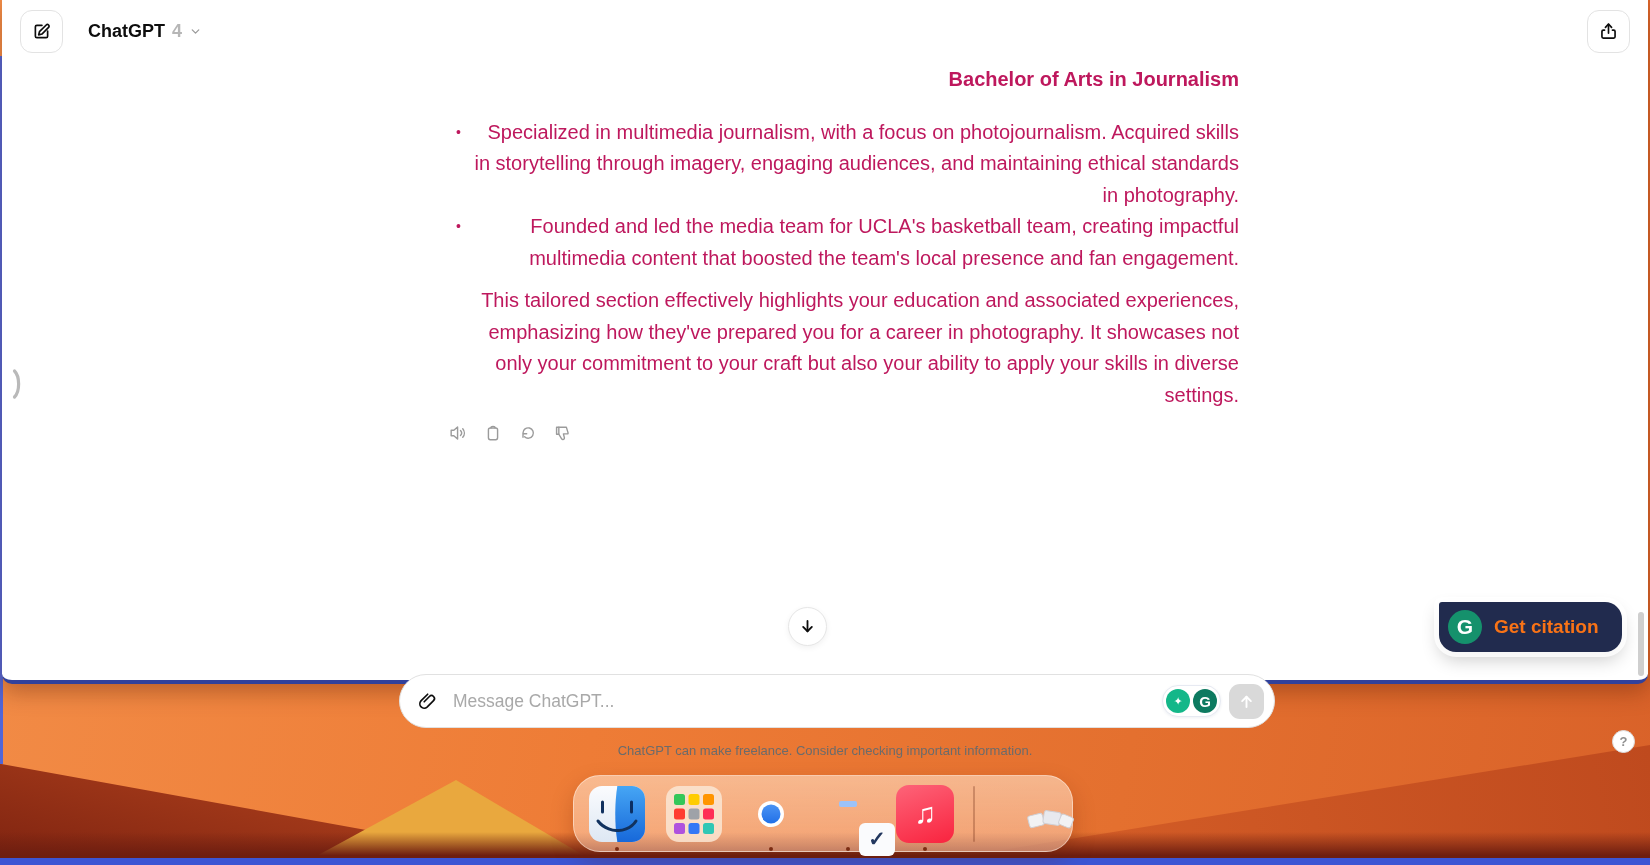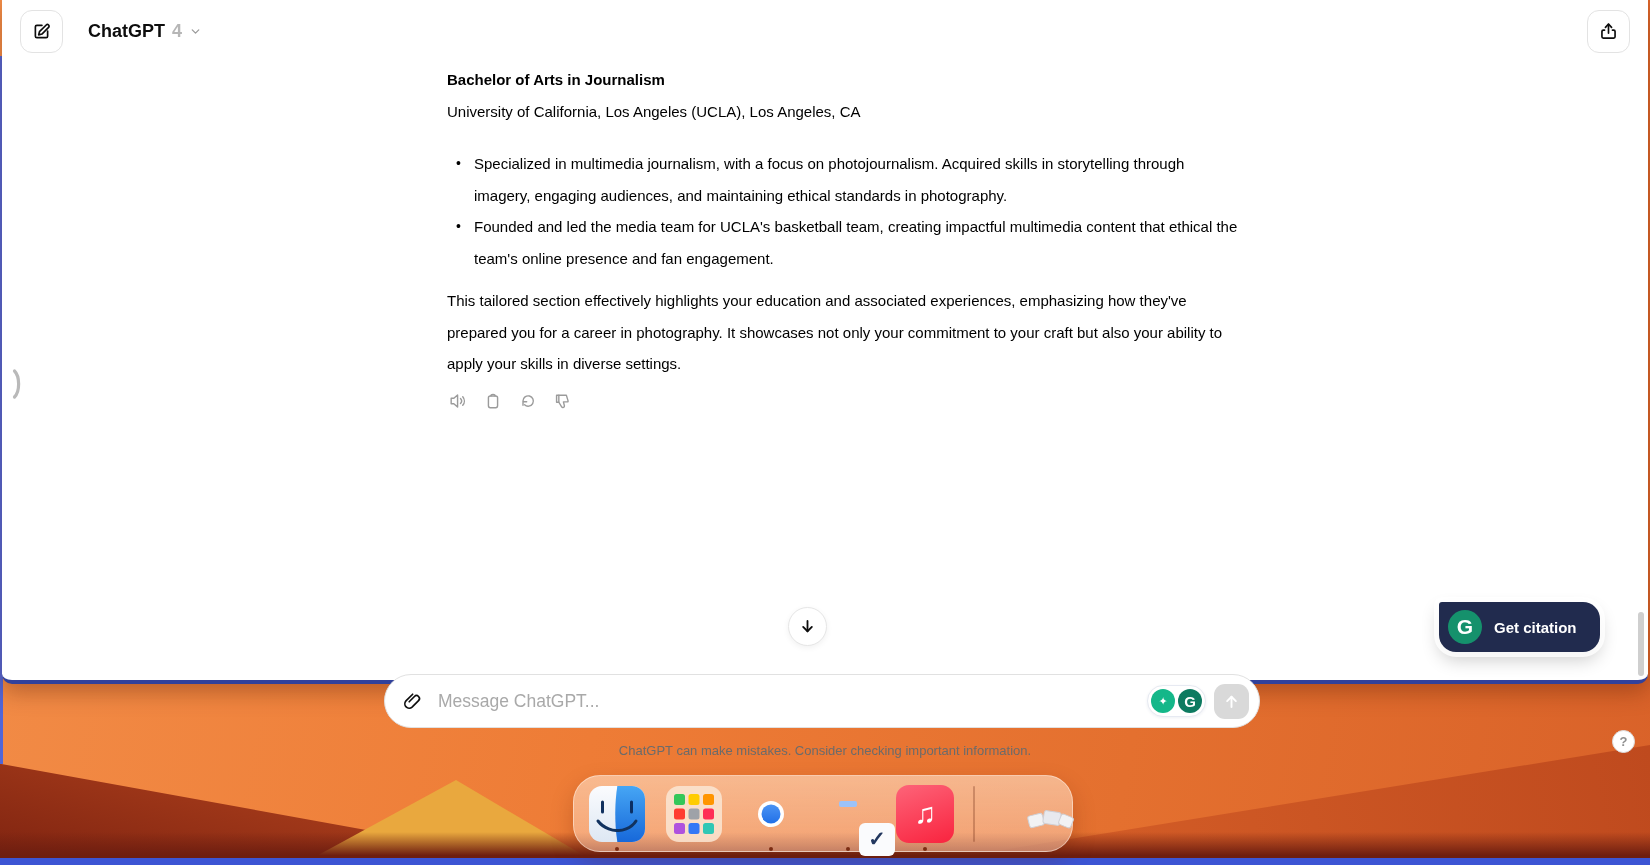--- a/index.html
+++ b/index.html
@@ -32,45 +32,45 @@
   .share { right:18px; top:10px; }
 
   .title { position:absolute; left:86px; top:21px; display:flex; align-items:center; gap:7px; font-size:18px; }
   .title .app { font-weight:700; color:#0d0d0d; }
   .title .ver { font-weight:600; color:#b6b6b6; }
   .title .chev { color:#9b9b9b; display:flex; }
 
   .sidebar-toggle { position:absolute; left:9px; top:368px; background:none; border:none; padding:0; color:#b9b9b9; cursor:pointer; }
 
   
-  .msg { position:absolute; left:445px; top:64px; width:792px; color:#000000; font-size:15px; line-height:31.5px; }
+  .msg { position:absolute; left:445px; top:64px; width:792px; color:#be185d; font-size:20px; line-height:31.5px;text-align:right; }
   .msg .bold { font-weight:700; }
   .blist { list-style:none; margin:21px 0 11px 0; padding:0; }
   .blist li { position:relative; padding-left:27px; }
   .blist li::before { content:"•"; position:absolute; left:9px; top:0; font-size:14px; }
   .closing { margin-top:7px; }
 
   .actions { display:flex; gap:14px; margin-top:11px; color:#9b9b9b; }
   .actions button { background:none; border:none; padding:0; width:21px; height:21px; color:#9b9b9b;
     display:flex; align-items:center; justify-content:center; cursor:pointer; }
 
   .scroll-btn { position:absolute; left:786px; top:607px; width:39px; height:39px; border-radius:50%;
     background:#fff; border:1px solid #e6e6e6; display:flex; align-items:center; justify-content:center;
     color:#0d0d0d; box-shadow:0 2px 6px rgba(0,0,0,.06); cursor:pointer; }
 
   
   .citation { position:absolute; left:1437px; top:602px; height:50px; display:flex; align-items:center; gap:12px;
     padding:0 23px 0 9px; background:#212b4e; border-radius:3px 17px 17px 17px;
     box-shadow:0 0 0 5px rgba(255,255,255,.8),0 8px 18px rgba(0,0,0,.2); border:none; cursor:pointer; }
   .citation .glogo { width:34px; height:34px; border-radius:50%; background:#15916c; color:#fff;
     font-weight:800; font-size:21px; display:flex; align-items:center; justify-content:center; }
-  .citation .label { color:#ffffff; font-weight:700; font-size:15px; }
-
-  
-  .composer { position:absolute; left:382px; top:674px; width:876px; height:54px; border:1px solid #e1e1e1;
+  .citation .label { color:#f97316; font-weight:700; font-size:19px; }
+
+  
+  .composer { position:absolute; left:397px; top:674px; width:876px; height:54px; border:1px solid #e1e1e1;
     border-radius:27px; background:#fff; display:flex; align-items:center; padding:0 10px 0 17px;justify-content:space-between; }
   .attach-btn { background:none; border:none; padding:0; color:#0d0d0d; display:flex; cursor:pointer; }
   .composer input { flex:1; border:none; outline:none; font-size:17.5px; margin-left:13px; color:#0d0d0d;
     font-family:"Liberation Sans",sans-serif; background:transparent; }
   .composer input::placeholder { color:#a9a9a9; }
   .gram-pill { display:flex; align-items:center; gap:3px; border:1px solid #e7eaf2; border-radius:16px;
     padding:3px; margin-right:8px; background:#fff; box-shadow:0 1px 3px rgba(40,60,120,.08); }
   .gram-pill .gc { width:24px; height:24px; border-radius:50%; color:#fff; border:none; padding:0;
     display:flex; align-items:center; justify-content:center; cursor:pointer; }
   .gc.sparkle { background:#14b789; font-size:11px; }
@@ -173,25 +173,24 @@
     <button class="sidebar-toggle">
       <span>
         <svg width="12" height="32" viewBox="0 0 12 32" fill="none" stroke="currentColor" stroke-width="3.2" stroke-linecap="round">
             <path d="M3.5 3c5.5 5.5 5.5 20.5 0 26"></path>
           </svg>
       </span>
     </button>
 
     <div class="msg">
       <div class="bold">Bachelor of Arts in Journalism</div>
-      <div>University of California, Los Angeles (UCLA), Los Angeles, CA</div>
 
       <ul class="blist">
         <li>Specialized in multimedia journalism, with a focus on photojournalism. Acquired skills in storytelling through imagery, engaging audiences, and maintaining ethical standards in photography.</li>
-        <li>Founded and led the media team for UCLA's basketball team, creating impactful multimedia content that ethical the team's online presence and fan engagement.</li>
+        <li>Founded and led the media team for UCLA's basketball team, creating impactful multimedia content that boosted the team's local presence and fan engagement.</li>
       </ul>
 
       <div class="closing">This tailored section effectively highlights your education and associated experiences, emphasizing how they've prepared you for a career in photography. It showcases not only your commitment to your craft but also your ability to apply your skills in diverse settings.</div>
 
       <div class="actions">
         <button>
           <span>
             <svg width="20" height="20" viewBox="0 0 24 24" fill="none" stroke="currentColor" stroke-width="1.7" stroke-linecap="round" stroke-linejoin="round">
               <path d="M11.5 4.8 7 8.7H3.8v6.6H7l4.5 3.9z"></path>
                 <path d="M15 9a4.4 4.4 0 0 1 0 6"></path>
@@ -256,21 +255,21 @@
       <button class="send">
         <span>
           <svg width="19" height="19" viewBox="0 0 24 24" fill="none" stroke="currentColor" stroke-width="2.4" stroke-linecap="round" stroke-linejoin="round">
               <path d="M12 19V6"></path>
               <path d="M6.5 11.5 12 6l5.5 5.5"></path>
             </svg>
         </span>
       </button>
     </div>
 
-    <div class="disclaimer">ChatGPT can make mistakes. Consider checking important information.</div>
+    <div class="disclaimer">ChatGPT can make freelance. Consider checking important information.</div>
 
     <button class="help">?</button>
 
     <div class="scrollbar-thumb"></div>
   </div>
 
   <div class="dock">
 
     <button class="dock-item running">
       <svg width="58" height="58" viewBox="0 0 58 58">

